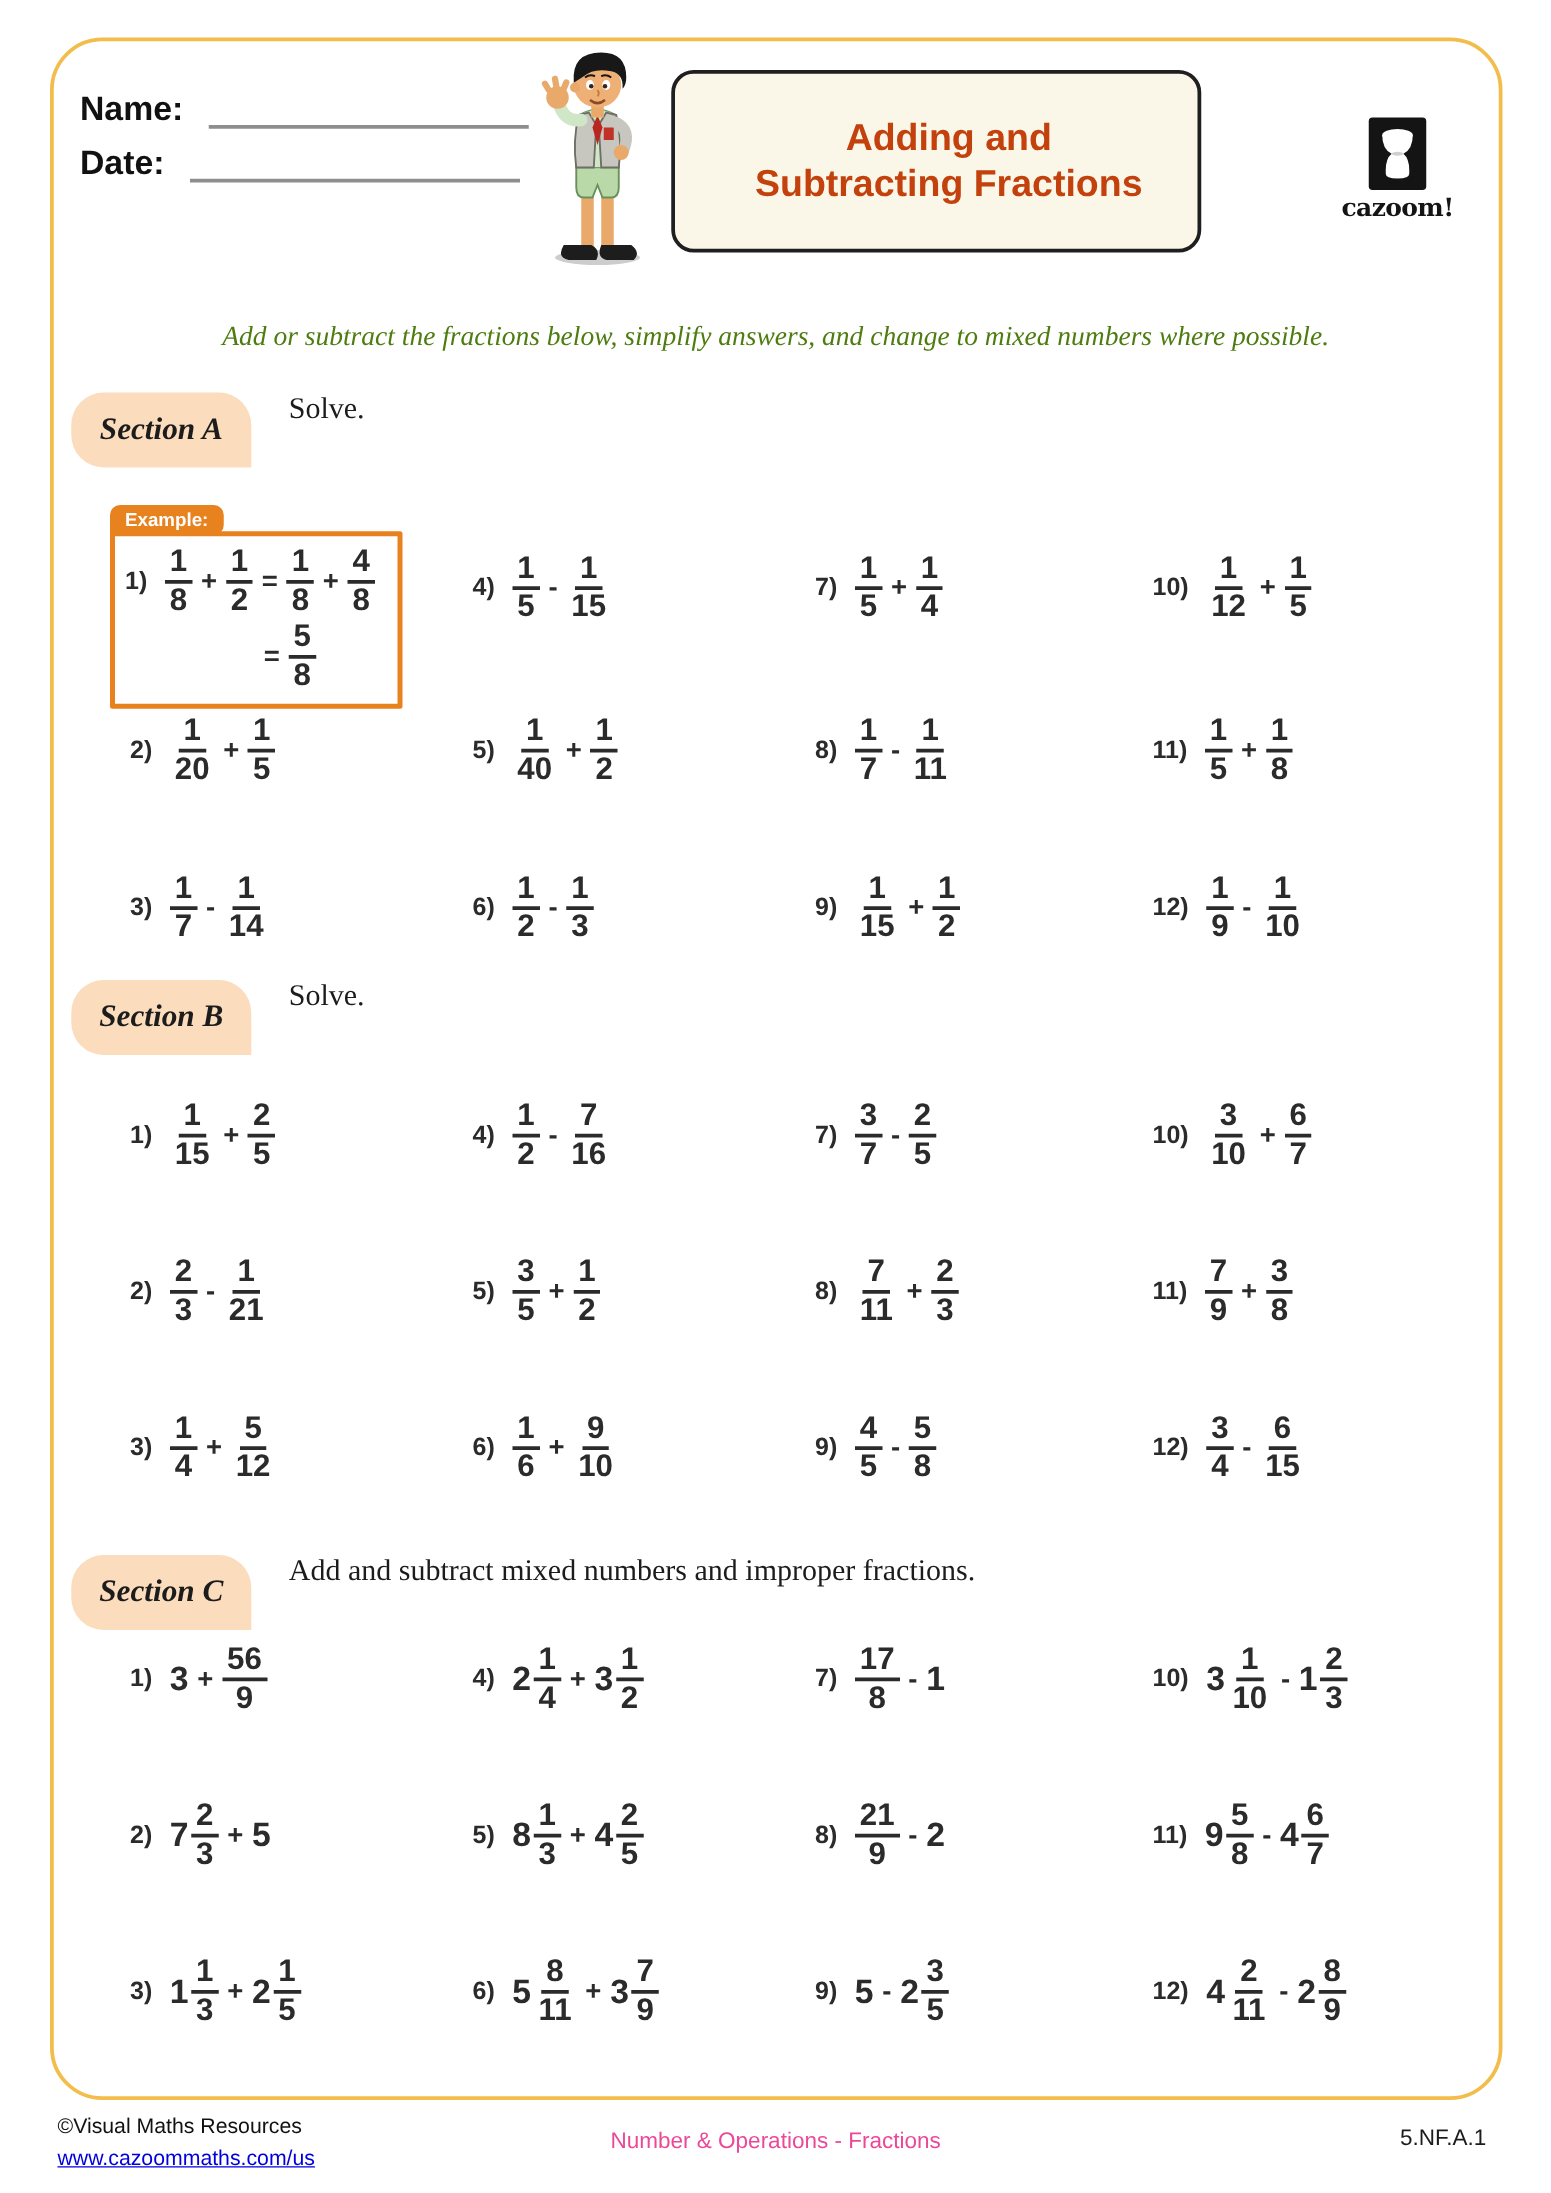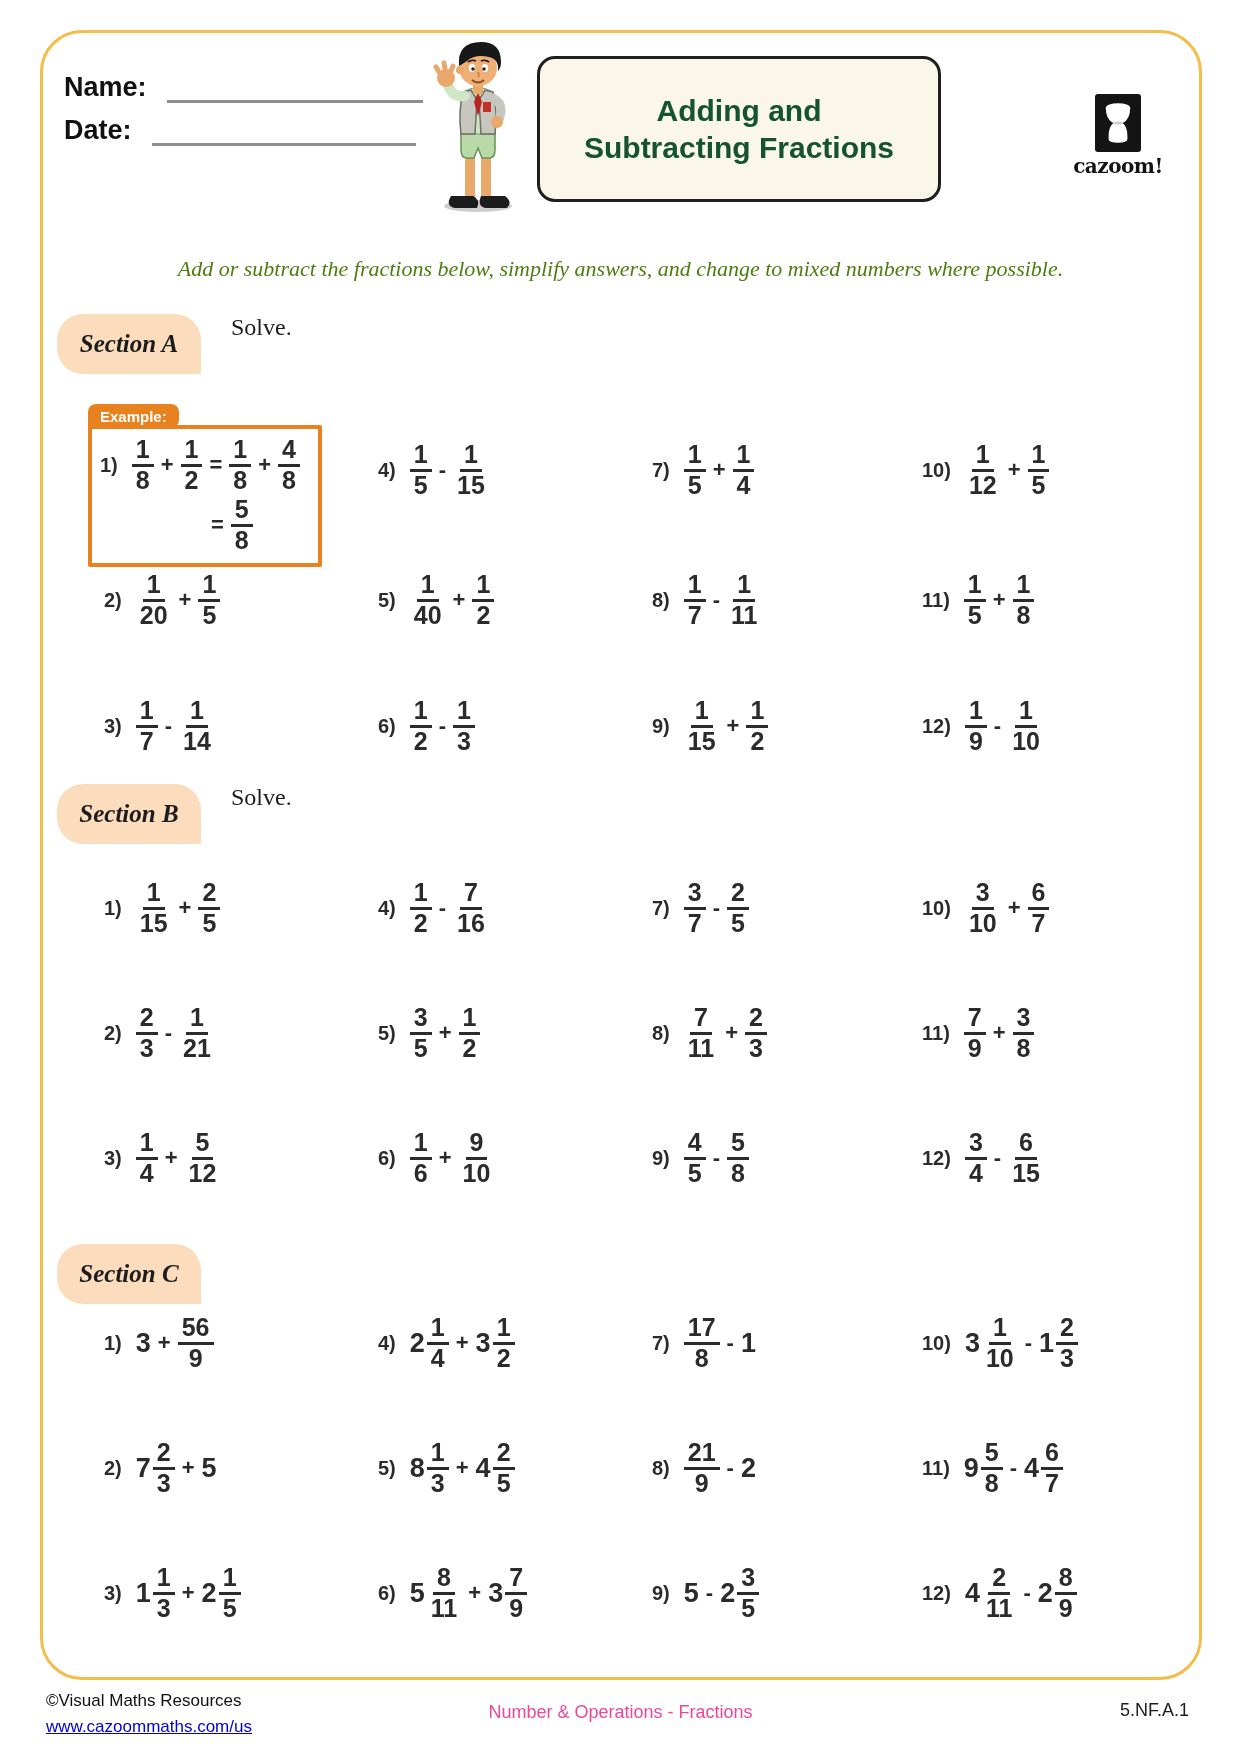--- a/index.html
+++ b/index.html
@@ -10,21 +10,21 @@
   
   .field-row{position:absolute;display:flex;align-items:flex-end;}
   .field-label{font-size:27px;font-weight:bold;color:#111;margin-right:20px;}
   .write-line{display:inline-block;border-bottom:3px solid var(--line-gray,#8e8e8e);height:30px;}
   .name-row{left:64px;top:70px;} .name-row .write-line{width:256px;}
   .date-row{left:64px;top:113px;} .date-row .write-line{width:264px;}
   .boy{position:absolute;left:423px;top:36px;}
   .title-box{position:absolute;left:537px;top:56px;width:398px;height:140px;
              background:var(--title-cream,#faf6e8);border:3px solid #1f1f1f;border-radius:18px;
              display:flex;align-items:center;justify-content:center;text-align:center;
-             font-size:30px;font-weight:bold;line-height:1.25;color:#14532d;}
+             font-size:30px;font-weight:bold;line-height:1.25;color:#c2410c;padding-left:20px;}
   .logo{position:absolute;left:1066px;top:94px;width:104px;text-align:center;}
   .logo-mark{width:46px;height:58px;background:#141414;border-radius:3px;margin:0 auto;
              display:flex;align-items:center;justify-content:center;}
   .logo-text{font-family:"DejaVu Serif",serif;font-weight:bold;font-size:20px;color:#141414;margin-top:2px;letter-spacing:-0.5px;}
   .instruction{position:absolute;left:0;right:0;top:256px;text-align:center;
                font-family:"Liberation Serif",serif;font-style:italic;font-size:22px;color:#4d7c0f;}
   
   .section-header{position:absolute;left:57px;display:flex;align-items:flex-start;}
   .badge{min-width:112px;height:60px;background:var(--badge-peach,#fbdcbd);
          border-radius:26px 26px 0 26px;display:flex;align-items:center;justify-content:center;
@@ -128,20 +128,21 @@
   <div class="section-header sec-a">
     <div class="badge">Section A</div>
     <div class="sec-instruction">Solve.</div>
   </div>
   <div class="section-header sec-b">
     <div class="badge">Section B</div>
     <div class="sec-instruction">Solve.</div>
   </div>
   <div class="section-header sec-c">
     <div class="badge">Section C</div>
+    <div class="sec-instruction">Add and subtract mixed numbers and improper fractions.</div>
   </div>
 
   <div class="example-box">
     <div class="example-tab">Example:</div>
     <div class="example-body">
       <div class="expr">
         <span class="pnum">1)</span>
         <span class="expr" id="ex-line1">
             <span class="frac">
               <span class="fnum">1</span>

